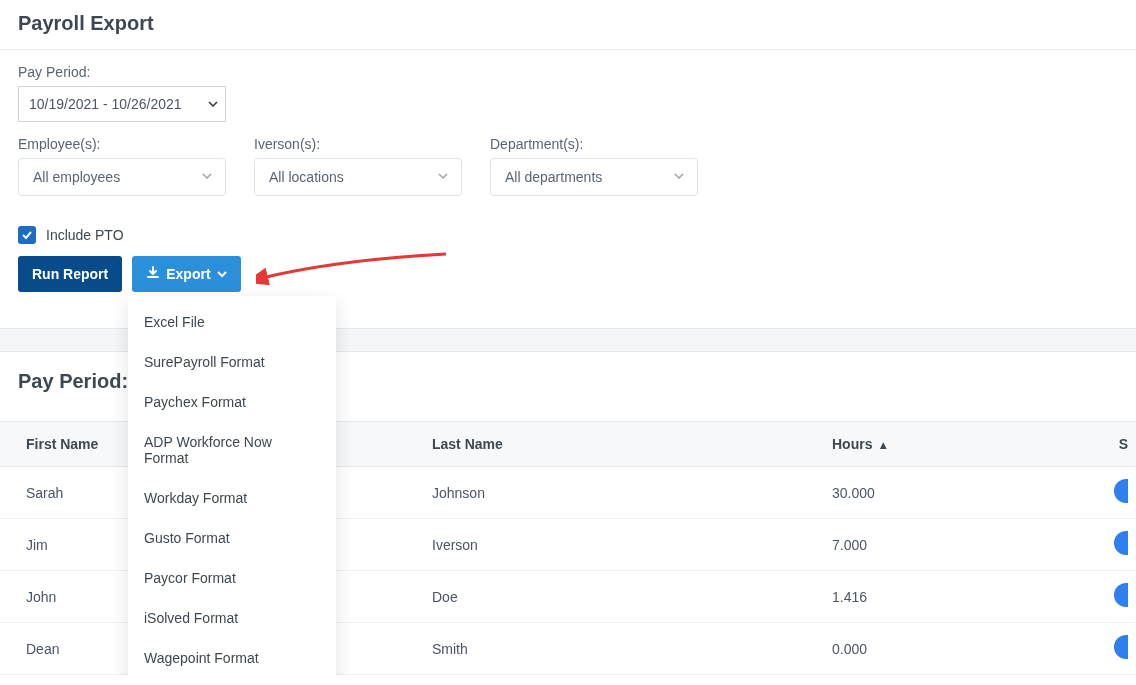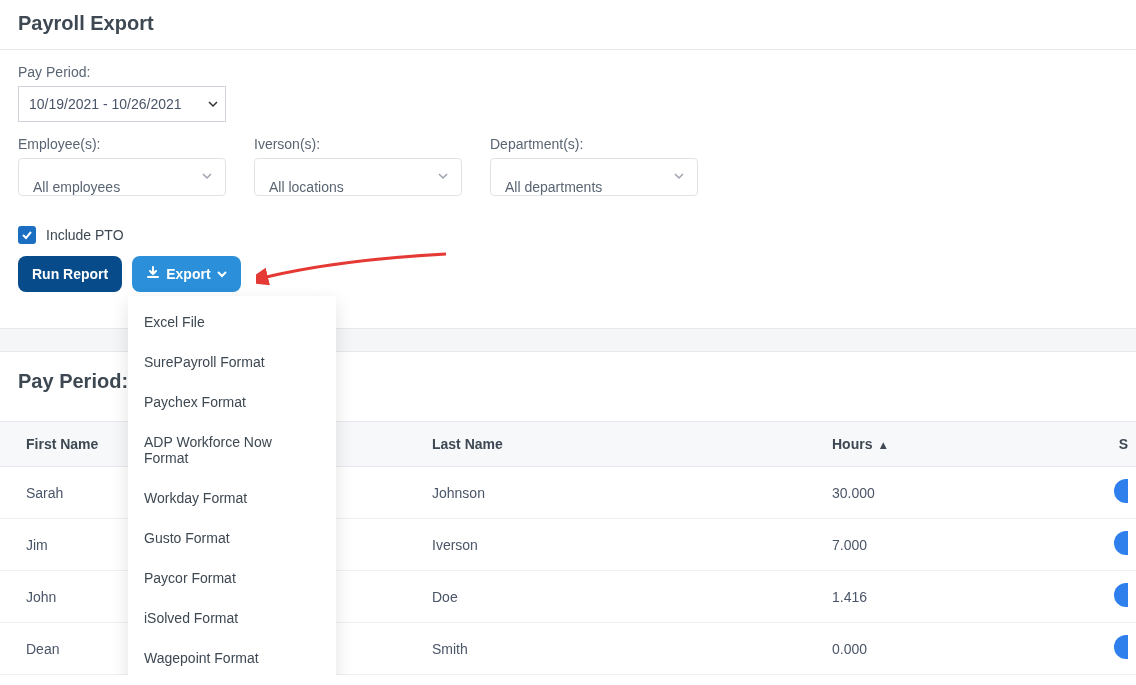--- a/index.html
+++ b/index.html
@@ -48,36 +48,36 @@
   }
   .combo {
     border: 1px solid #dfe3e8;
     border-radius: 4px;
     height: 38px;
     width: 208px;
     padding: 0 28px 0 14px;
     font-size: 14px;
     color: #5a6573;
     background: #fff;
-    display: flex; align-items: flex-end; position: relative;
+    display: flex; align-items: center; position: relative;
     cursor: pointer;
   }
   .combo .chev {
     position: absolute; right: 12px; top: 50%; transform: translateY(-50%);
     color: #9ca3af;
   }
   .checkbox-row { margin-top: 30px; display: flex; align-items: center; gap: 10px; font-size: 14px; color: #3d4852; }
   .cb {
     width: 18px; height: 18px; border-radius: 3px; background: #1b6ec2;
     display: inline-flex; align-items: center; justify-content: center;
     color: #fff; cursor: pointer;
   }
   .btn-row { margin-top: 12px; display: flex; gap: 10px; position: relative; }
   .btn {
-    height: 36px; padding: 0 14px; border-radius: 8px; border: none;
+    height: 36px; padding: 0 14px; border-radius: 3px; border: none;
     font-size: 14px; font-weight: 700; color: #fff; cursor: pointer;
     display: inline-flex; align-items: center; gap: 6px;
   }
   .btn-primary { background: #084b8a; }
   .btn-info { background: #2b90d9; font-weight: 700; }
   .btn-info .dl-icon { display:inline-block; }
   .dropdown-menu {
     position: absolute;
     top: 40px;
     left: 110px;

